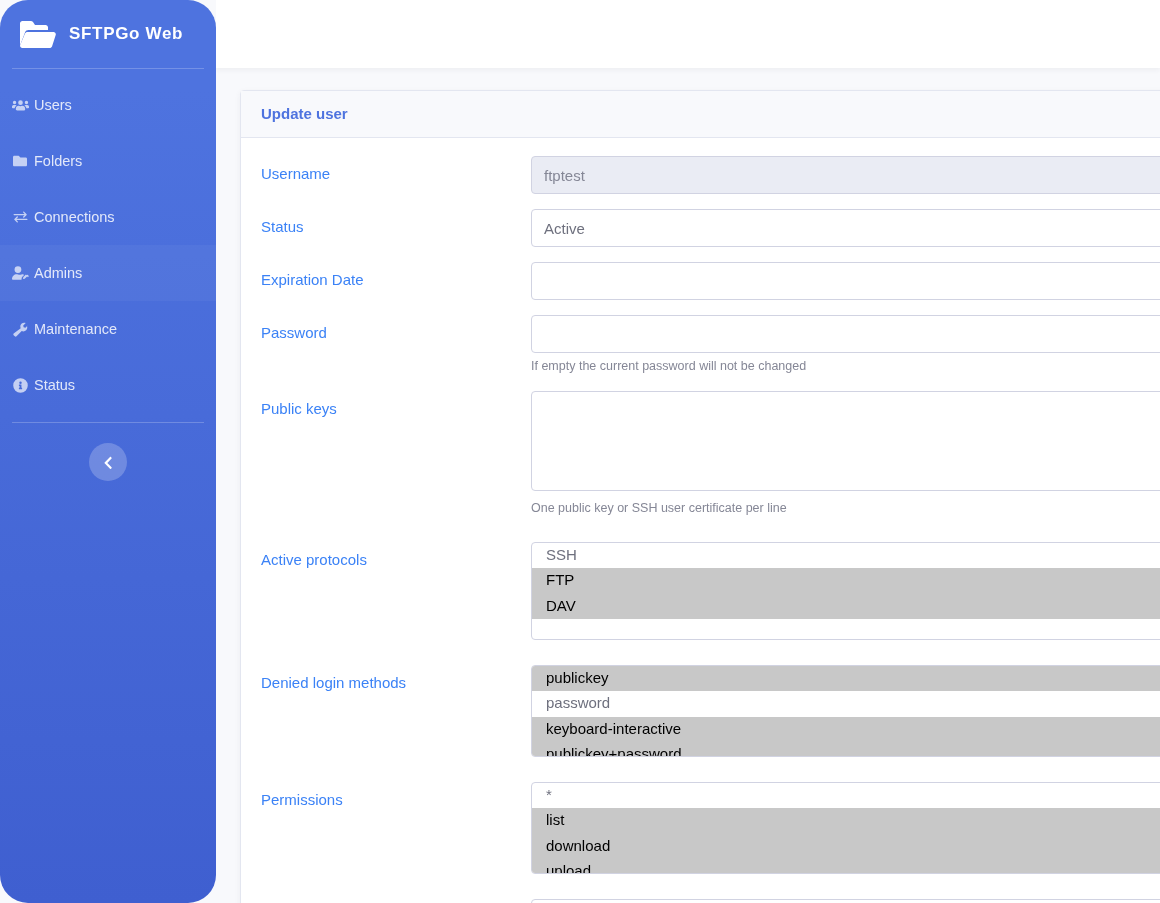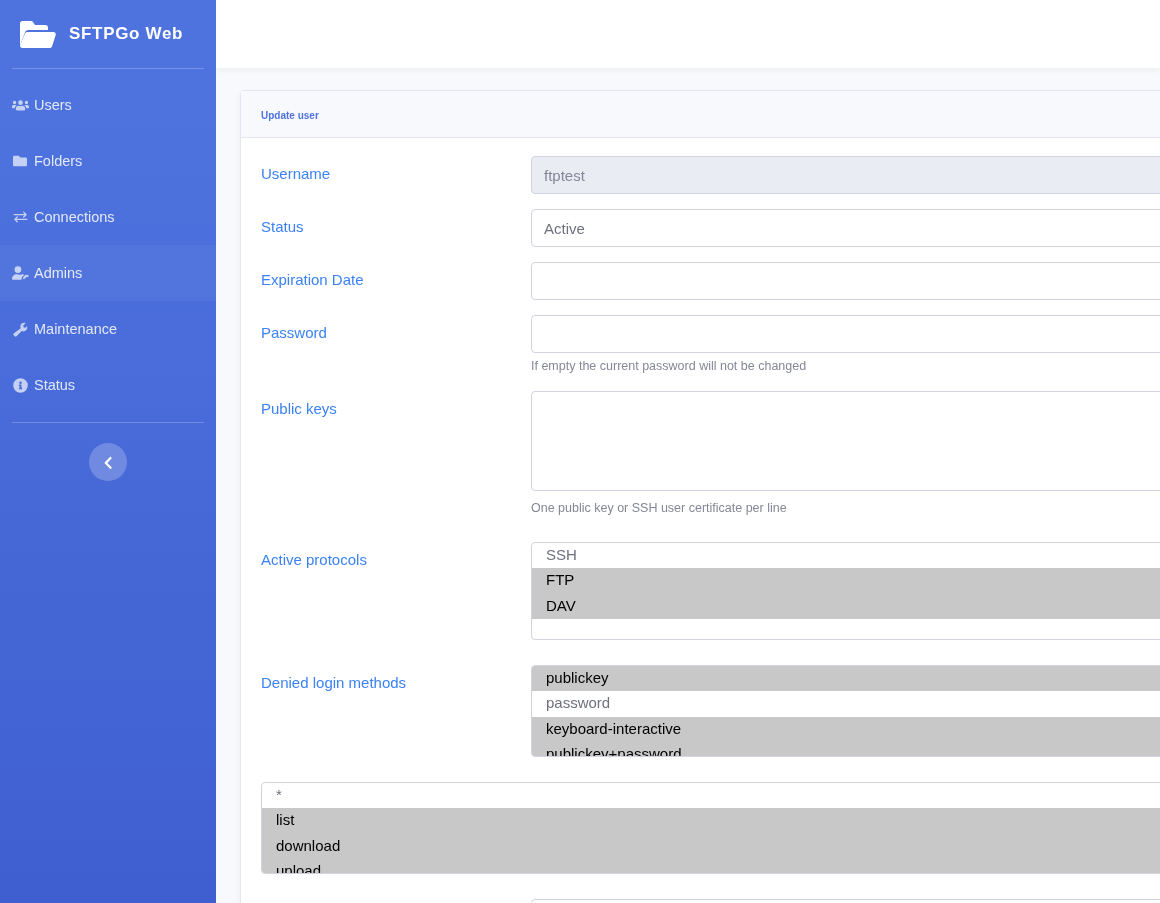--- a/index.html
+++ b/index.html
@@ -13,20 +13,21 @@
   .app { display: flex; width: 1160px; height: 903px; overflow: hidden; }
 
   
   .sidebar {
     width: 216px; min-width: 216px; height: 903px;
     background: #4066d4;
     background-image: linear-gradient(180deg, #4e73df 10%, #3f5fd0 100%);
     color: #fff;
     position: relative;
     overflow: hidden;
+    border-radius: 28px;
   }
   .brand {
     display: flex; align-items: center;
     gap: 13px;
     padding: 18px 0 18px 18px;
     height: 68px;
     text-decoration: none;
   }
   .brand-icon { width: 38px; height: 30px; display:block; }
   .brand-text {
@@ -102,21 +103,21 @@
     min-height: 830px;
   }
   .card-header {
     background: #f8f9fc;
     border-bottom: 1px solid #e3e6f0;
     padding: 14px 20px;
   }
   .card-title {
     color: #4e73df;
     font-weight: bold;
-    font-size: 10px;
+    font-size: 15px;
   }
   .card-body { padding: 18px 20px 24px 20px; }
 
   .form-row {
     display: flex;
     align-items: flex-start;
     margin-bottom: 15px;
   }
   .form-label {
     width: 270px; min-width: 270px;
@@ -344,20 +345,21 @@
                 <div class="lb-opt sel">keyboard-interactive</div>
                 <div class="lb-opt sel">publickey+password</div>
 
               </div>
             </div>
           </div>
 
           <div class="row-spacer"></div>
 
           <div class="form-row">
+            <div class="form-label">Permissions</div>
             <div class="form-field">
               <div class="listbox h-mid">
                 <div class="lb-opt">*</div>
                 <div class="lb-opt sel">list</div>
                 <div class="lb-opt sel">download</div>
                 <div class="lb-opt sel">upload</div>
               </div>
             </div>
           </div>
 

